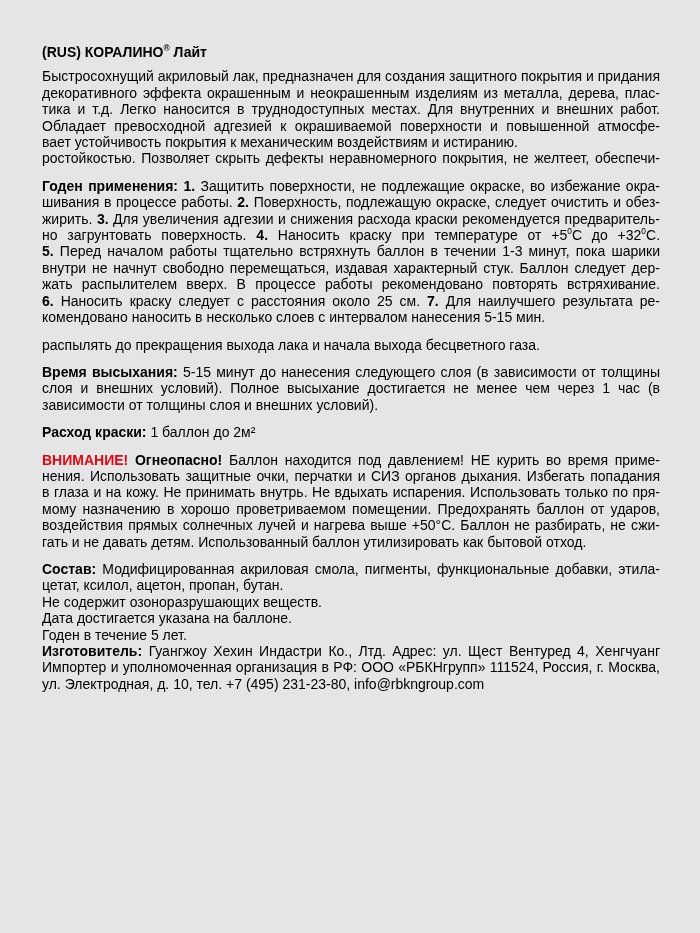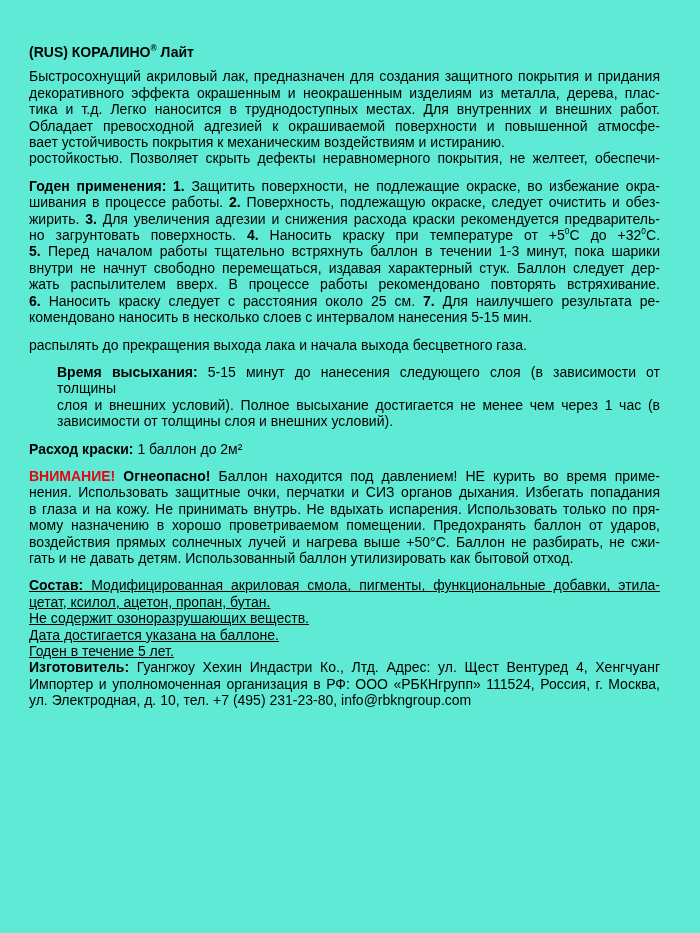--- a/index.html
+++ b/index.html
@@ -11,22 +11,22 @@
     width: 700px;
     height: 933px;
     font-family: "Liberation Sans", sans-serif;
     color: #000000;
     overflow: hidden;
   }
   .page {
     box-sizing: border-box;
     width: 700px;
     height: 933px;
-    padding: 44px 40px 0 29px;
-    background: #5eead4;
+    padding: 44px 40px 0 42px;
+    background: #e5e5e5;
   }
   .para {
     margin: 0;
   }
   .line {
     font-size: 14px;
     line-height: 16.4px;
     white-space: normal;
   }
   .just {
@@ -73,37 +73,37 @@
         <div class="line just">но загрунтовать поверхность. <span class="b">4.</span> Наносить краску при температуре от +5<span class="sup">0</span>С до +32<span class="sup">0</span>С.</div>
         <div class="line just"><span class="b">5.</span> Перед началом работы тщательно встряхнуть баллон в течении 1-3 минут, пока шарики</div>
         <div class="line just">внутри не начнут свободно перемещаться, издавая характерный стук. Баллон следует дер-</div>
         <div class="line just">жать распылителем вверх. В процессе работы рекомендовано повторять встряхивание.</div>
         <div class="line just"><span class="b">6.</span> Наносить краску следует с расстояния около 25 см. <span class="b">7.</span> Для наилучшего результата ре-</div>
         <div class="line left">комендовано наносить в несколько слоев с интервалом нанесения 5-15 мин.</div>
       </div>
       <div class="para" style="margin-top: 11px;">
         <div class="line left">распылять до прекращения выхода лака и начала выхода бесцветного газа.</div>
       </div>
-      <div class="para" style="margin-top: 11px; margin-left: 28px;">
+      <div class="para" style="margin-top: 11px;">
         <div class="line just"><span class="b">Время высыхания:</span> 5-15 минут до нанесения следующего слоя (в зависимости от толщины</div>
         <div class="line just">слоя и внешних условий). Полное высыхание достигается не менее чем через 1 час (в</div>
         <div class="line left">зависимости от толщины слоя и внешних условий).</div>
       </div>
       <div class="para" style="margin-top: 11px;">
         <div class="line left"><span class="b">Расход краски:</span> 1 баллон до 2м²</div>
       </div>
       <div class="para" style="margin-top: 11px;">
         <div class="line just"><span class="rb">ВНИМАНИЕ!</span> <span class="b">Огнеопасно!</span> Баллон находится под давлением! НЕ курить во время приме-</div>
         <div class="line just">нения. Использовать защитные очки, перчатки и СИЗ органов дыхания. Избегать попадания</div>
         <div class="line just">в глаза и на кожу. Не принимать внутрь. Не вдыхать испарения. Использовать только по пря-</div>
         <div class="line just">мому назначению в хорошо проветриваемом помещении. Предохранять баллон от ударов,</div>
         <div class="line just">воздействия прямых солнечных лучей и нагрева выше +50°С. Баллон не разбирать, не сжи-</div>
         <div class="line left">гать и не давать детям. Использованный баллон утилизировать как бытовой отход.</div>
       </div>
-      <div class="para" style="margin-top: 11px; text-decoration: underline;">
+      <div class="para" style="margin-top: 11px;">
         <div class="line just"><span class="b">Состав:</span> Модифицированная акриловая смола, пигменты, функциональные добавки, этила-</div>
         <div class="line left">цетат, ксилол, ацетон, пропан, бутан.</div>
         <div class="line left">Не содержит озоноразрушающих веществ.</div>
         <div class="line left">Дата достигается указана на баллоне.</div>
         <div class="line left">Годен в течение 5 лет.</div>
       </div>
       <div class="para" style="">
         <div class="line just"><span class="b">Изготовитель:</span> Гуангжоу Хехин Индастри Ко., Лтд. Адрес: ул. Щест Вентуред 4, Хенгчуанг</div>
         <div class="line just">Импортер и уполномоченная организация в РФ: ООО «РБКНгрупп» 111524, Россия, г. Москва,</div>
         <div class="line left">ул. Электродная, д. 10, тел. +7 (495) 231-23-80, info@rbkngroup.com</div>

